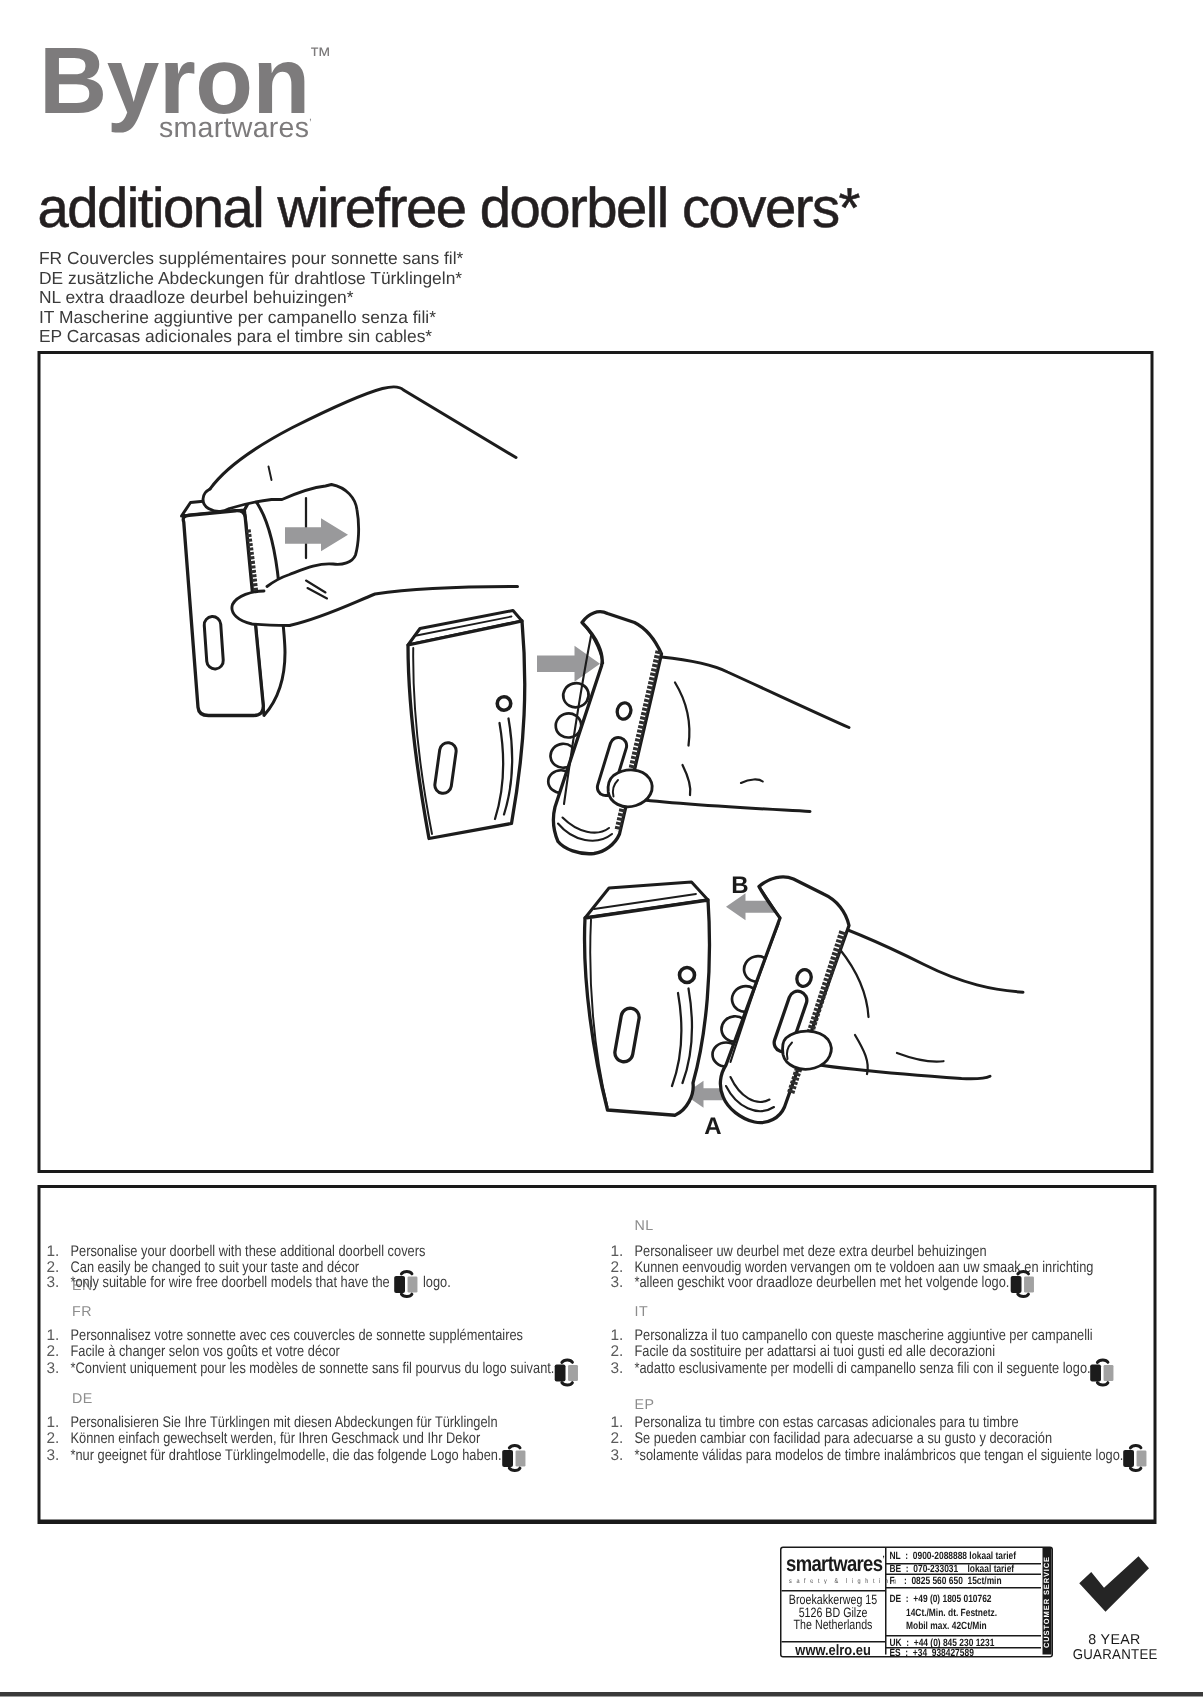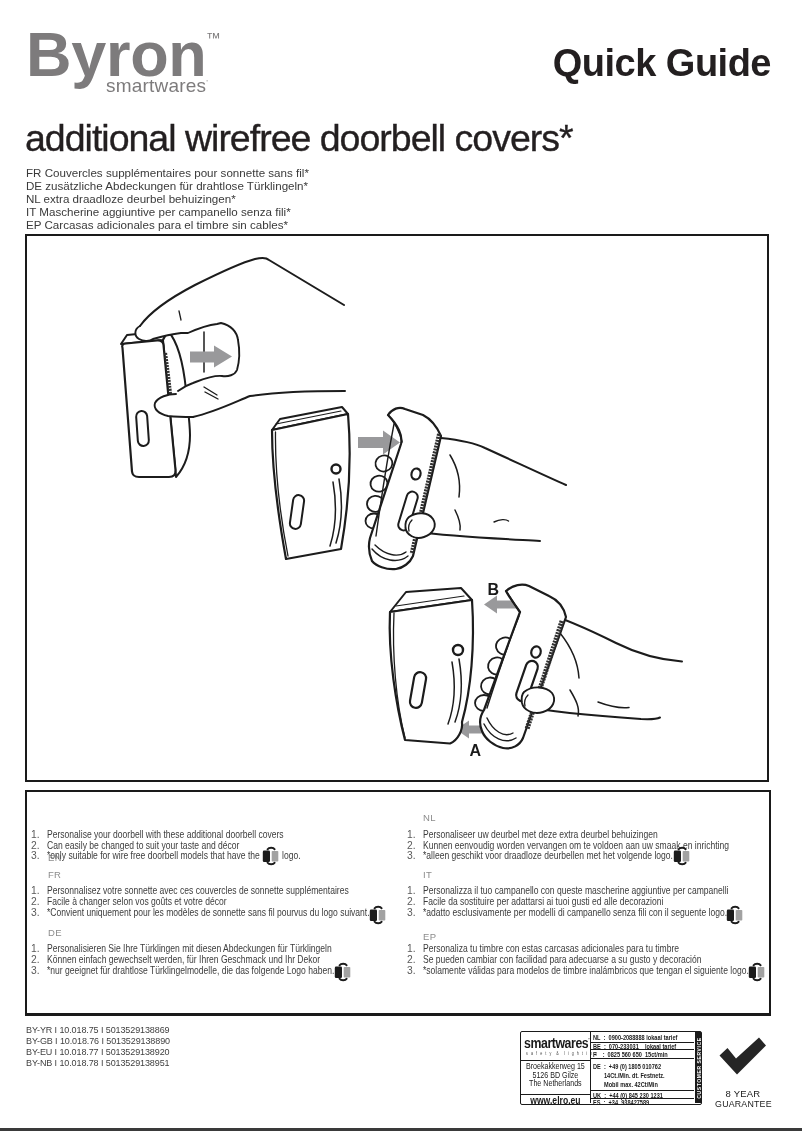--- a/index.html
+++ b/index.html
@@ -13,21 +13,20 @@
 </head>
 <body>
 <div id="page">
 
   <div class="abs" style="left:26px; top:24px; width:220px; height:75px;">
     <div class="abs" style="left:0; top:-1px; font-weight:bold; font-size:63px; line-height:63px; color:#7d7b7c; letter-spacing:-0.3px;">Byron</div>
     <div class="abs" style="left:180px; top:5px; font-size:15px; color:#7d7b7c;">™</div>
     <div class="abs" style="left:80px; top:51px; font-size:19px; color:#7d7b7c; letter-spacing:0.2px;">smartwares<span style="font-size:7px; vertical-align:7px;">’</span></div>
   </div>
 
-  <div class="abs" style="left:400px; top:42px; width:371px; text-align:right; font-weight:bold; font-size:38px; color:#231f20; letter-spacing:-0.5px;">Quick Guide</div>
 
   <div class="abs" style="left:26px; top:165.5px; font-size:11.6px; line-height:13px; color:#3a3a3a;">
     FR Couvercles supplémentaires pour sonnette sans fil*<br>
     DE zusätzliche Abdeckungen für drahtlose Türklingeln*<br>
     NL extra draadloze deurbel behuizingen*<br>
     IT Mascherine aggiuntive per campanello senza fili*<br>
     EP Carcasas adicionales para el timbre sin cables*
   </div>
 
   <div class="abs" style="left:25px; top:117px; font-size:37.5px; color:#231f20; letter-spacing:-1px; -webkit-text-stroke:0.35px #231f20;">additional wirefree doorbell covers*</div>
@@ -127,26 +126,20 @@
     </svg>
   <svg class="abs" style="left:747.5px; top:961.5px;" width="19" height="20" viewBox="0 0 19 20">
       <g>
         <rect x="0.8" y="4.6" width="7.2" height="11.4" rx="1.3" fill="#1b1b1b"></rect>
         <rect x="9.7" y="5" width="6.6" height="10.6" rx="0.8" fill="#a2a2a2"></rect>
         <path d="M5.6,3.3 C7,1.2 11.4,1.2 12.6,3.2" stroke="#1b1b1b" stroke-width="2" fill="none" stroke-linecap="round"></path>
         <path d="M5.6,16.7 C7,18.8 11.4,18.8 12.6,16.8" stroke="#1b1b1b" stroke-width="2" fill="none" stroke-linecap="round"></path>
       </g>
     </svg>
 
-  <div class="abs" style="left:26px; top:1025px; font-size:9px; line-height:10.9px; color:#3f3f3f; letter-spacing:-0.1px;">
-    BY-YR I 10.018.75 I 5013529138869<br>
-    BY-GB I 10.018.76 I 5013529138890<br>
-    BY-EU I 10.018.77 I 5013529138920<br>
-    BY-NB I 10.018.78 I 5013529138951
-  </div>
 
   <div class="abs" style="left:520px; top:1031px; width:181.5px; height:74px; border:1.5px solid #1a1a1a; border-radius:2px;">
     <div class="abs" style="left:3px; top:3px; width:64px; text-align:center; font-weight:bold; font-size:14.5px; color:#1a1a1a; transform:scaleX(0.85); transform-origin:0 0; letter-spacing:-0.5px;">smartwares<span style="font-size:6px; vertical-align:6px;">’</span></div>
     <div class="abs" style="left:5px; top:18.5px; font-size:4.5px; color:#4a4a4a; letter-spacing:1.25px; transform:scaleX(0.82); transform-origin:0 0; white-space:nowrap;">s a f e t y &nbsp;&amp;&nbsp; l i g h t i n g</div>
     <div class="abs" style="left:0; top:28px; width:69px; border-top:1.2px solid #1a1a1a;"></div>
     <div class="abs" style="left:0px; top:30px; width:87px; text-align:center; font-size:9px; line-height:8.6px; color:#1a1a1a; transform:scaleX(0.79); transform-origin:0 0;">Broekakkerweg 15<br>5126 BD Gilze<br>The Netherlands</div>
     <div class="abs" style="left:0; top:61.5px; width:69px; border-top:1.2px solid #1a1a1a;"></div>
     <div class="abs" style="left:0px; top:62.5px; width:80px; text-align:center; font-weight:bold; font-size:10px; color:#1a1a1a; transform:scaleX(0.86); transform-origin:0 0;">www.elro.eu</div>
     <div class="abs" style="left:69px; top:0; height:71px; border-left:1.2px solid #1a1a1a;"></div>
 

